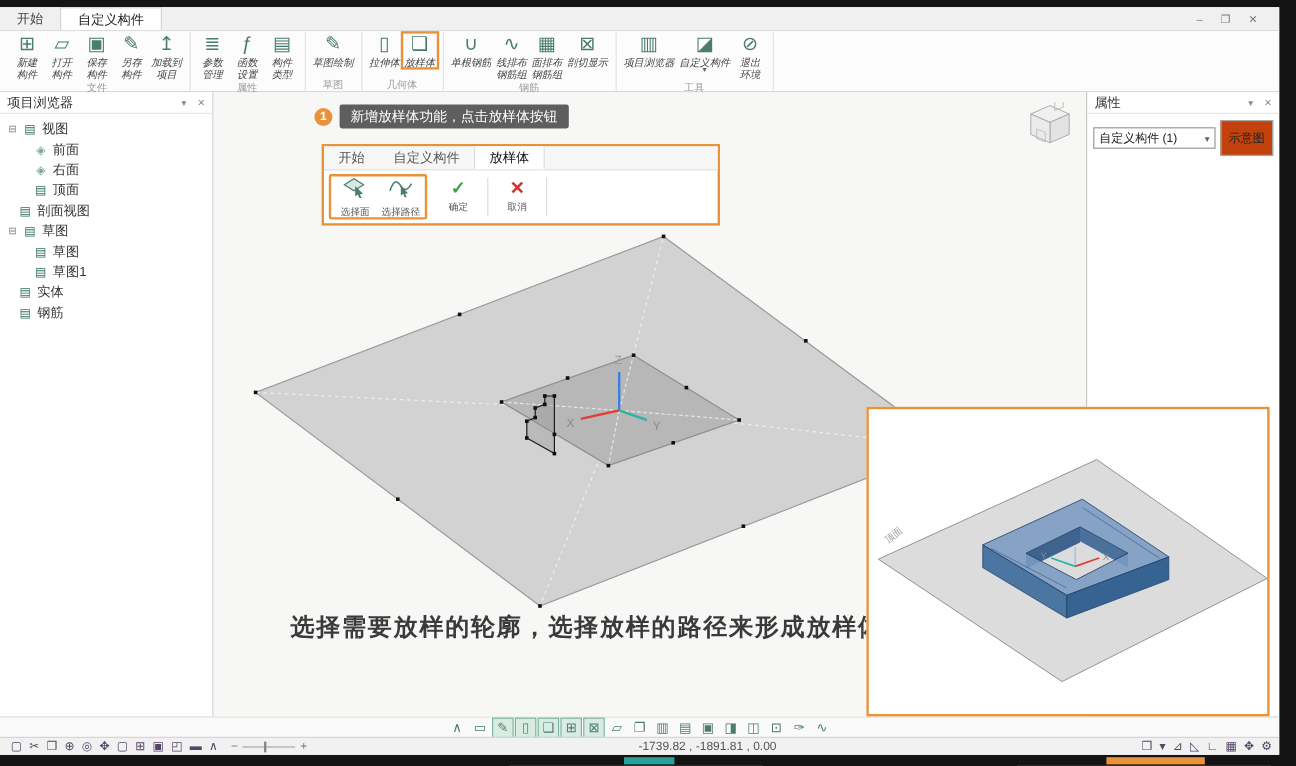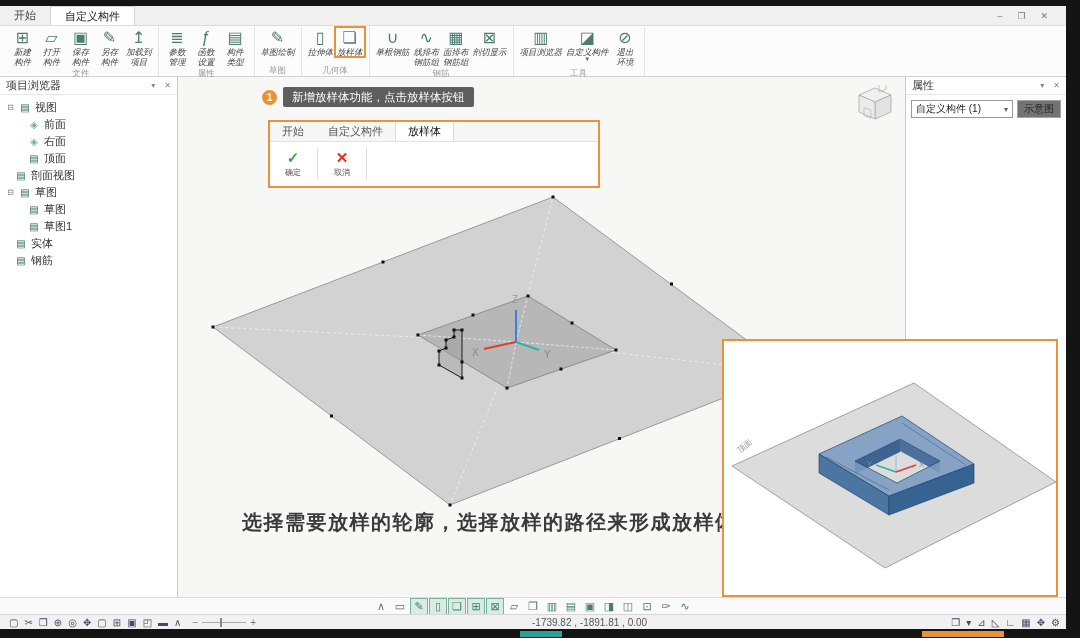--- a/index.html
+++ b/index.html
@@ -33,21 +33,21 @@
   .trow { height:17px; display:flex; align-items:center; gap:4px; color:#333; white-space:nowrap; }
   .texp { width:9px; font-size:8px; color:#777; text-align:center; flex:0 0 9px; }
   .ticon { font-size:10px; flex:0 0 12px; text-align:center; }
 
   .canvas { flex:1; position:relative; background:#f7f7f6; overflow:hidden; }
 
   .rightpanel { width:161px; border-left:1px solid #c9c9c9; display:flex; flex-direction:column; background:#fff; }
   .proprow { display:flex; gap:4px; padding:5px 5px; align-items:center; }
   .propselect { flex:1; height:18px; border:1px solid #999; display:flex; align-items:center; padding:0 4px; background:#fff; color:#222; font-size:10px; }
   .propselect .arr { margin-left:auto; color:#666; font-size:8px; }
-  .propbtn { height:18px; border:1px solid #a6a6a6; background:#737373; padding:0 6px; font-size:10px; display:flex; align-items:center; color:#222; }
+  .propbtn { height:30px; border:1px solid #a6a6a6; background:#c2410c; padding:0 6px; font-size:10px; display:flex; align-items:center; color:#222; }
 
   
   .callout { position:absolute; left:84px; top:10px; display:flex; align-items:center; gap:6px; z-index:4; }
   .cnum { width:15px; height:15px; border-radius:50%; background:#e8923a; color:#fff; font-size:10px; font-weight:bold; display:flex; align-items:center; justify-content:center; }
   .cbox { background:#5e5e5e; color:#fff; font-size:11.5px; padding:2.5px 9px; border-radius:2px; }
 
   .mtb { position:absolute; left:90px; top:43px; width:332px; border:2px solid #e8923a; background:#fff; z-index:4; }
   .mtabs { display:flex; background:#f6f6f6; border-bottom:1px solid #e3e3e3; font-size:11px; height:20px; }
   .mtab { padding:0 12px; display:flex; align-items:center; color:#555; }
   .mtab.active { background:#fff; border-left:1px solid #ddd; border-right:1px solid #ddd; color:#111; }
@@ -382,20 +382,36 @@
           <div class="cbox">新增放样体功能，点击放样体按钮</div>
         </div>
 
         <div class="mtb">
           <div class="mtabs">
               <div class="mtab">开始</div>
               <div class="mtab">自定义构件</div>
               <div class="mtab active">放样体</div>
             </div>
           <div class="mbody">
+              <div class="mgroup">
+                <div class="mbtn">
+                  <span><svg width="22" height="18" viewBox="0 0 22 18">
+                      <polygon points="2,7 10,2 18,7 10,12" fill="#d9e9e1" stroke="#4a7d6d"></polygon>
+                      <path d="M11 8 l6.5 6.5 -2.6 0.5 1.5 3 -1.9 0 -1.3 -3 -2.2 1.8 z" fill="#4a7d6d"></path>
+                    </svg></span>
+                  <span class="lb">选择面</span>
+                </div>
+                <div class="mbtn">
+                  <span><svg width="22" height="18" viewBox="0 0 22 18">
+                      <path d="M2 12 C5 3 8 3 11 8 S17 11 20 6" fill="none" stroke="#4a7d6d" stroke-width="1.3"></path>
+                      <path d="M11 8 l6 6 -2.4 0.5 1.4 2.8 -1.8 0 -1.2 -2.8 -2 1.7 z" fill="#4a7d6d"></path>
+                    </svg></span>
+                  <span class="lb">选择路径</span>
+                </div>
+              </div>
               <div class="mbtn">
                 <span class="big" style="color: rgb(67, 160, 71);">✓</span>
                 <span class="lb">确定</span>
               </div>
               <div class="msep"></div>
               <div class="mbtn">
                 <span class="big" style="color: rgb(217, 48, 37);">✕</span>
                 <span class="lb">取消</span>
               </div>
               <div class="msep"></div>

